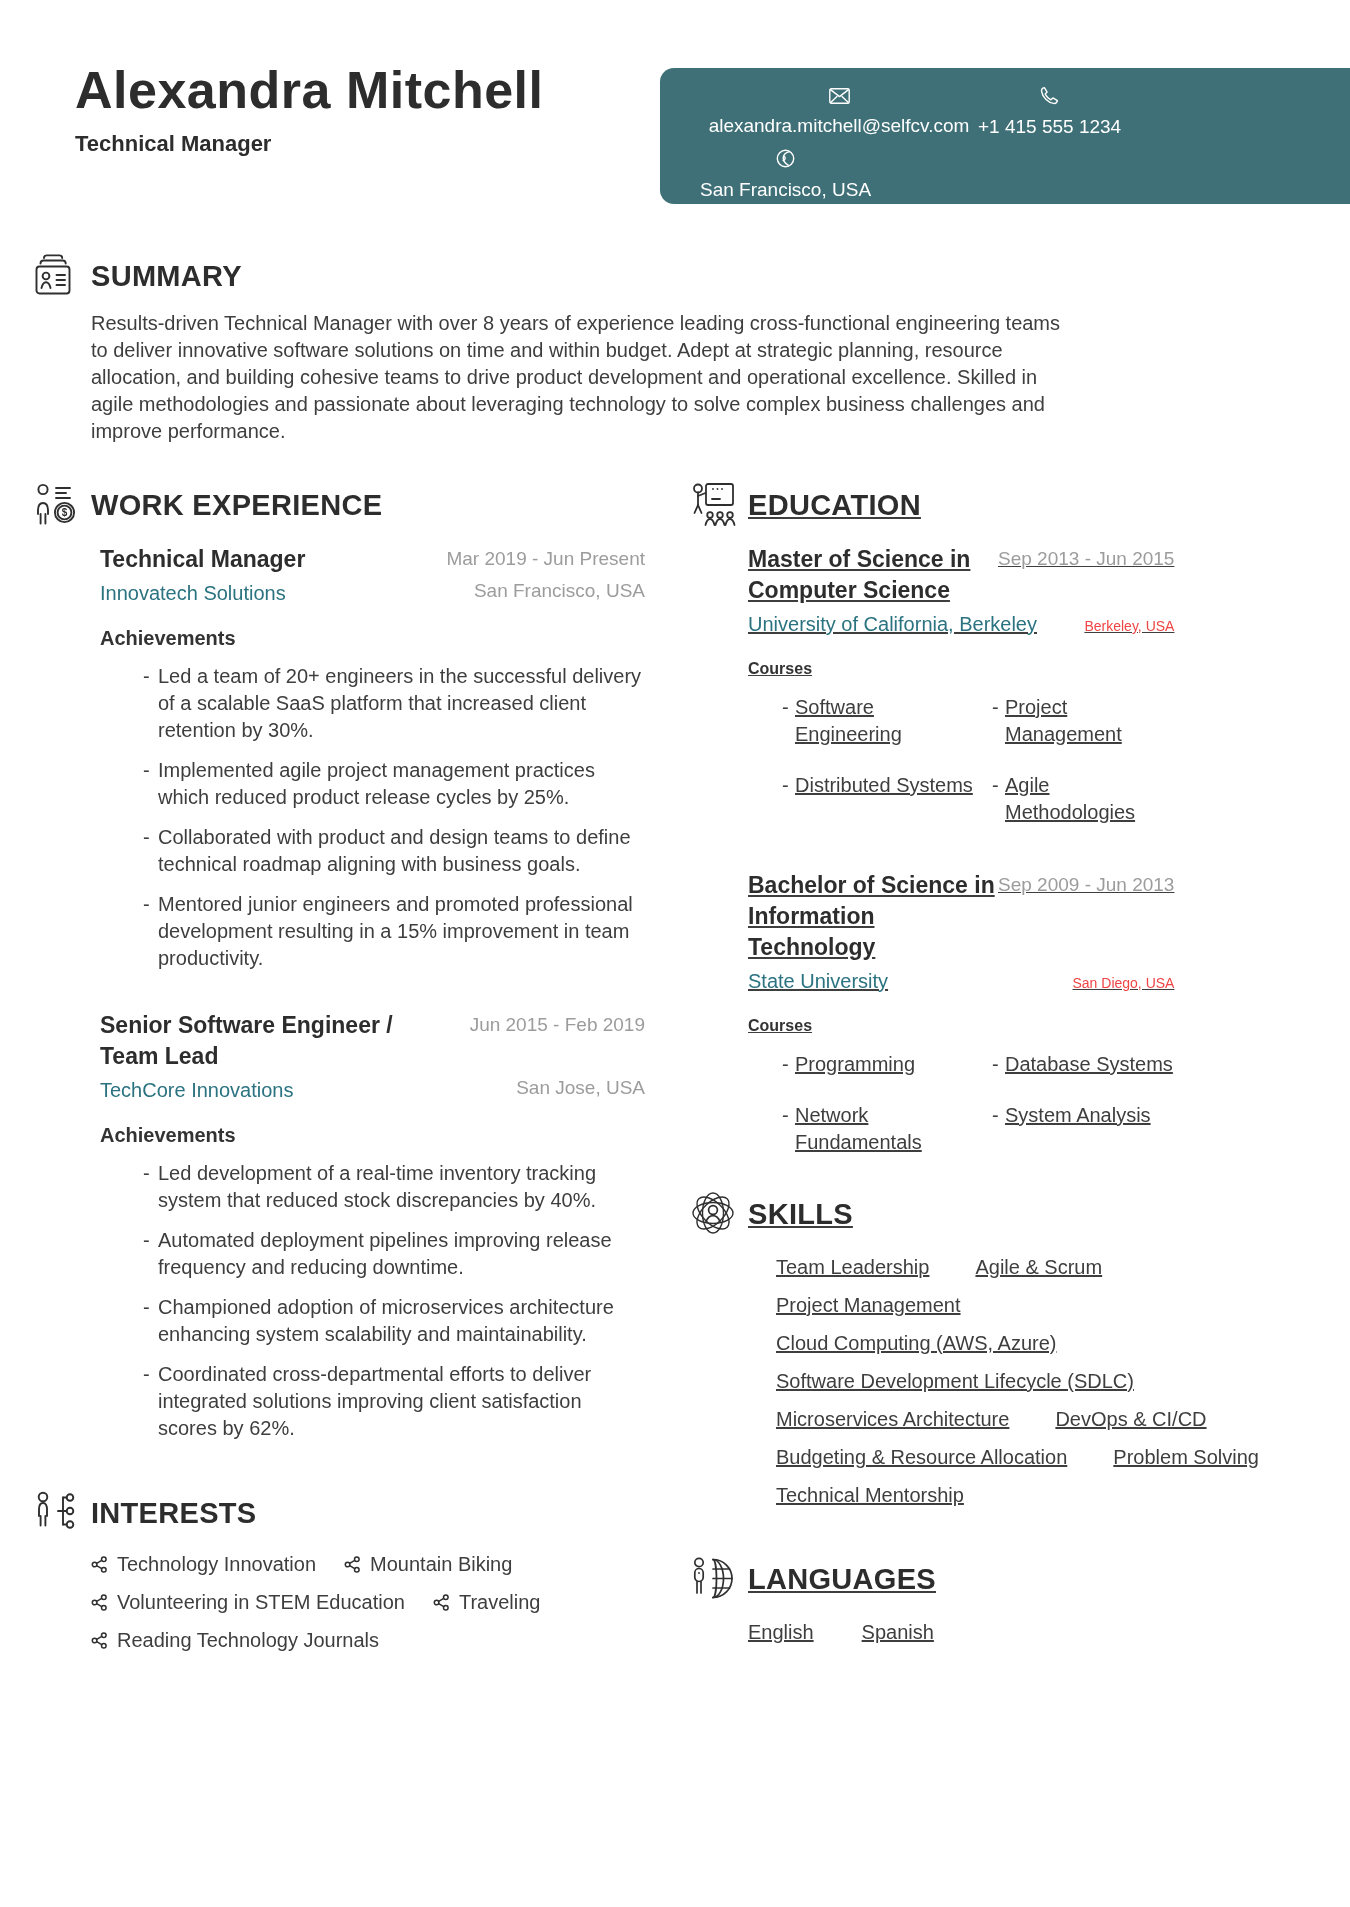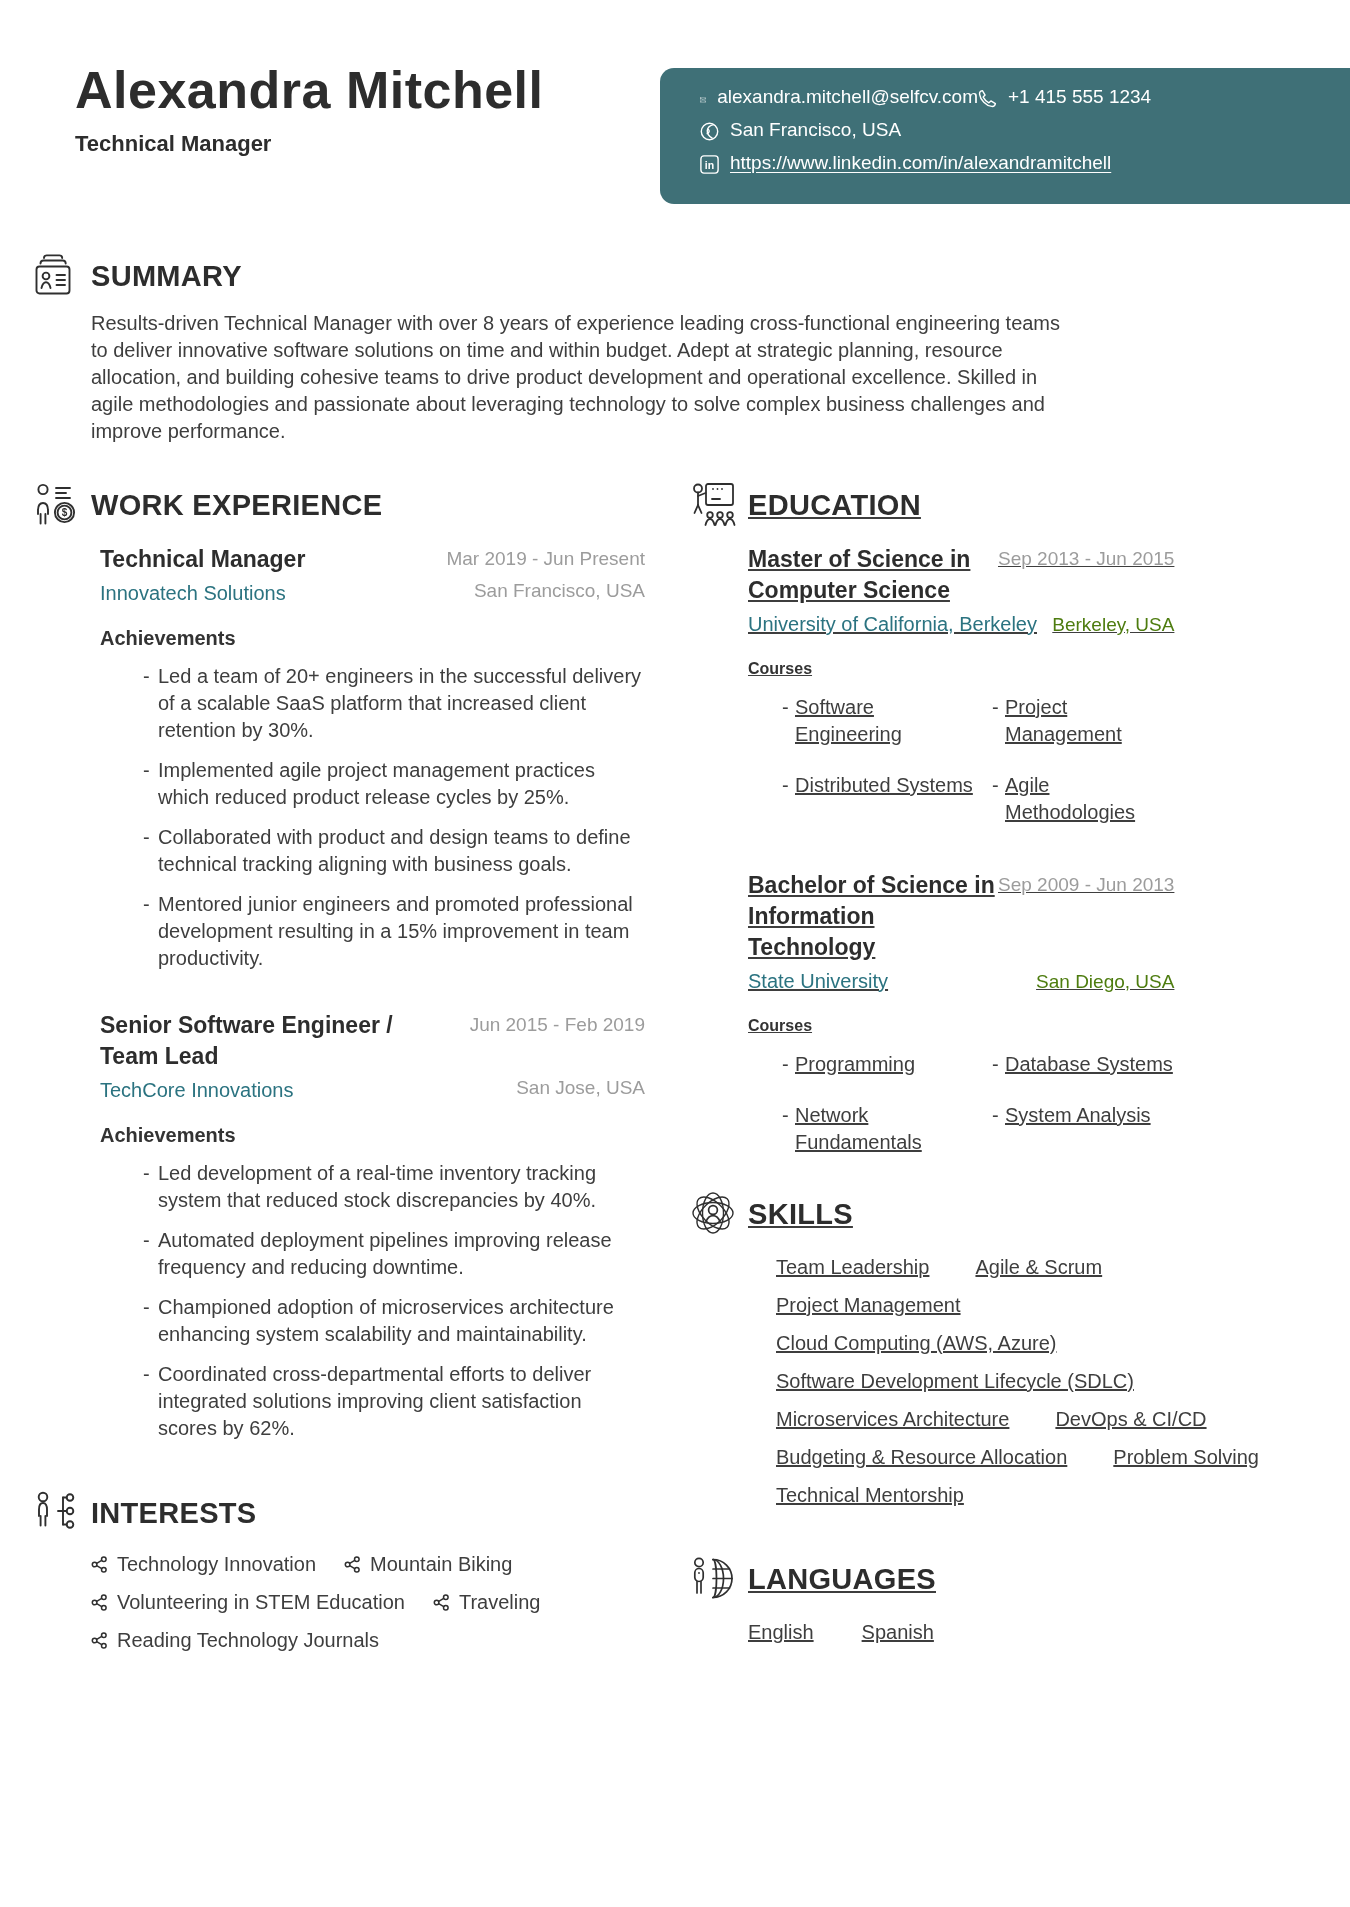--- a/index.html
+++ b/index.html
@@ -10,21 +10,21 @@
   
   .name-block { position:absolute; left:75px; top:62px; }
   .person-name { margin:0; font-size:52px; line-height:56px; font-weight:bold; color:#2d2d2d; letter-spacing:0.5px; }
   .person-title { margin-top:13px; font-size:22px; font-weight:bold; color:#2d2d2d; }
   .contact-box {
     position:absolute; top:68px; right:0; width:690px; height:136px; box-sizing:border-box;
     background:#3f7077; border-radius:14px 0 0 14px; padding:18px 20px 0 40px;
     display:flex; flex-direction:column; gap:11px; color:#ffffff; font-size:19px;
   }
   .contact-row { display:flex; align-items:center; }
-  .contact-item { display:flex; align-items:flex-end; gap:11px; }
+  .contact-item { display:flex; align-items:center; gap:11px;flex-direction:column; }
   .contact-item.email { width:278px; }
   .contact-link { color:#ffffff; text-decoration:underline; text-underline-offset:3px; cursor:pointer; }
   
   .sec { display:grid; grid-template-columns:58px 1fr; }
   .sec-gutter { padding-top:0; }
   .sec-icon { display:block; margin-top:-6px; }
   .sec-heading { margin:0; font-size:29px; line-height:36px; font-weight:bold; color:#2d2d2d; letter-spacing:0.3px; }
   .summary-sec { position:absolute; left:33px; top:258px; width:1080px; }
   .summary-text { margin-top:16px; width:982px; font-size:20px; line-height:27px; color:#3e3e3e; }
   .columns { position:absolute; left:33px; top:487px; display:flex; gap:45px; }
@@ -42,21 +42,21 @@
   .bullets { list-style:none; margin:13px 0 0; padding:0; }
   .bullets li { position:relative; padding-left:58px; font-size:20px; line-height:27px; margin-bottom:13px; }
   .bullets li::before { content:"-"; position:absolute; left:43px; top:0; }
   
   .edu { margin-top:21px; }
   .edu + .edu { margin-top:44px; }
   .edu-head { display:flex; justify-content:space-between; }
   .degree { margin:0; width:250px; font-size:23px; line-height:31px; font-weight:bold; color:#2d2d2d; }
   .edu-org-row { display:flex; justify-content:space-between; align-items:baseline; margin-top:5px; }
   .edu-org-row .org { margin-top:0; white-space:nowrap; }
-  .edu-org-row .loc { color:#4d7c0f; font-size:19px; white-space:nowrap; }
+  .edu-org-row .loc { color:#ef4444; font-size:14px; white-space:nowrap; }
   .courses-label { margin-top:22px; font-size:16px; font-weight:bold; color:#333333; }
   .courses { margin:16px 0 0 34px; display:grid; grid-template-columns:194px auto; column-gap:16px; row-gap:24px; justify-content:start; }
   .course { position:relative; padding-left:13px; font-size:20px; line-height:27px; }
   .course::before { content:"-"; position:absolute; left:0; top:0; }
   
   .skills-sec { margin-top:40px; }
   .skill-rows { margin-top:24px; display:flex; flex-direction:column; gap:16px;margin-left:28px; }
   .skill-row { display:flex; gap:46px; }
   .skill { font-size:20px; line-height:22px; white-space:nowrap; }
   .lang-sec { margin-top:55px; }
@@ -164,21 +164,21 @@
               </div>
               <div class="side">
                 <div>Mar 2019 - Jun Present</div>
                 <div>San Francisco, USA</div>
               </div>
             </div>
             <div class="ach-label">Achievements</div>
             <ul class="bullets">
               <li>Led a team of 20+ engineers in the successful delivery of a scalable SaaS platform that increased client retention by 30%.</li>
               <li>Implemented agile project management practices which reduced product release cycles by 25%.</li>
-              <li>Collaborated with product and design teams to define technical tracking aligning with business goals.</li>
+              <li>Collaborated with product and design teams to define technical roadmap aligning with business goals.</li>
               <li>Mentored junior engineers and promoted professional development resulting in a 15% improvement in team productivity.</li>
             </ul>
           </article>
 
           <article class="job">
             <div class="job-head">
               <div>
                 <h3 class="job-title">Senior Software Engineer / Team Lead</h3>
                 <div class="org">TechCore Innovations</div>
               </div>

